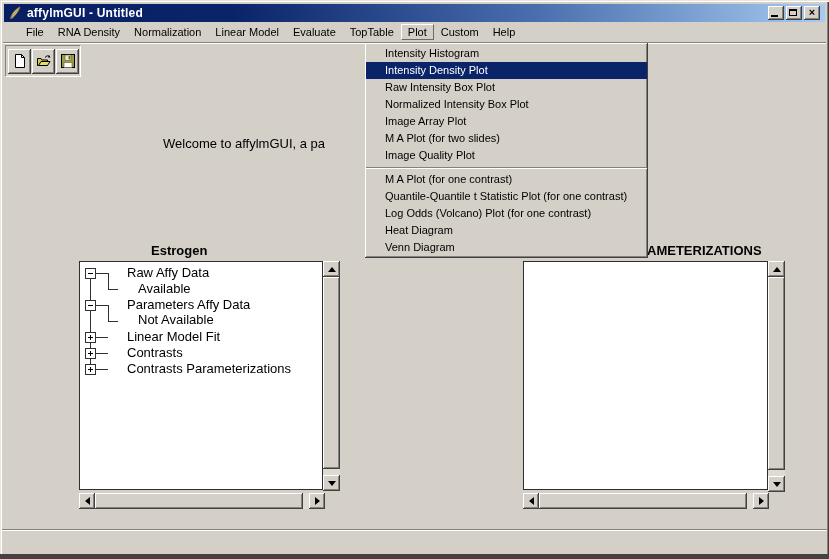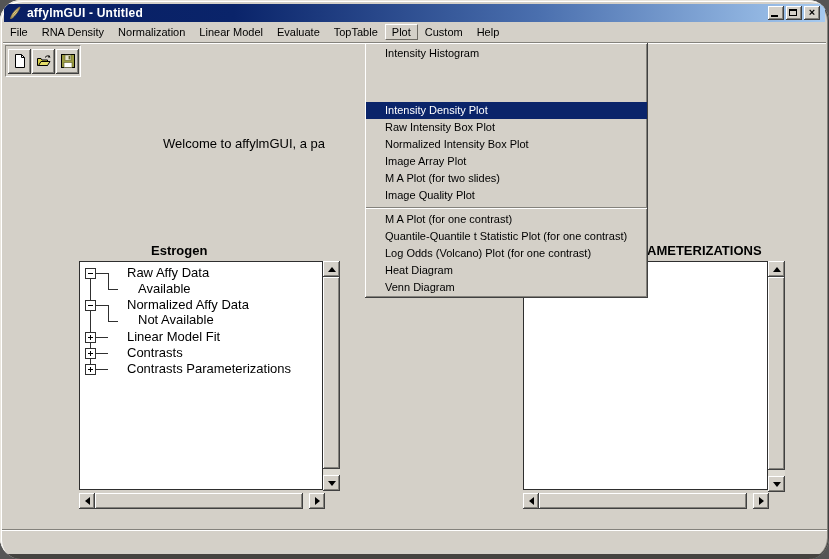--- a/index.html
+++ b/index.html
@@ -2,57 +2,56 @@
 <html style="--window_bg: #D4D0C8; --titlebar_left: #0A246A; --titlebar_right: #A6CAF0; --menu_highlight: #0A246A; --menu_highlight_text: #FFFFFF; --listbox_bg: #FFFFFF;"><head>
 <meta charset="utf-8">
 <style>
   html,body{margin:0;padding:0;background:#555;}
   #screen{
     position:relative;width:829px;height:559px;overflow:hidden;
     background:var(--window_bg,#D4D0C8);
     font-family:"Liberation Sans",sans-serif;color:#000;
     box-shadow:inset 1px 1px 0 #E9E5DD, inset 2px 2px 0 #FFFFFF,
                inset -1px 0 0 #404040, inset -2px 0 0 #84827C;
-    border-radius:21px;
   }
   .abs{position:absolute;}
   
   #titlebar{
     left:4px;top:4px;width:821px;height:18px;
     background:linear-gradient(to right,#081E63 0%,#0A246A 28%,#4A6FAE 65%,#A6CAF0 100%);
     display:flex;align-items:center;
   }
   #title-text{color:#fff;font-size:12px;font-weight:bold;margin-left:5px;letter-spacing:.2px;}
   #app-icon{width:14px;height:14px;margin-left:4px;flex:0 0 auto;}
   #win-controls{position:absolute;right:5px;top:2px;display:flex;}
   .winbtn{width:16px;height:14px;background:#D4D0C8;position:relative;margin-left:2px;
     box-shadow:inset -1px -1px 0 #404040, inset 1px 1px 0 #FFFFFF, inset -2px -2px 0 #84827C;}
   .glyph-min{position:absolute;left:3px;bottom:3px;width:7px;height:2px;background:#000;}
   .glyph-max{position:absolute;left:3px;top:3px;width:8px;height:7px;border:1px solid #000;border-top-width:2px;box-sizing:border-box;}
   .glyph-close{position:absolute;left:0;top:0;width:16px;height:13px;text-align:center;font-size:11px;font-weight:bold;line-height:13px;}
   
-  #menubar{left:3px;top:22px;width:676px;height:20px;display:flex;align-items:center;font-size:11px;padding-left:0;box-sizing:border-box;}
+  #menubar{left:3px;top:22px;width:676px;height:20px;display:flex;align-items:center;font-size:11px;padding-left:16px;box-sizing:border-box;}
   .mb-item{padding:2px 7px;white-space:nowrap;}
   .mb-item.active{border:1px solid;border-color:#FFFFFF #6E6B64 #6E6B64 #FFFFFF;padding:1px 6px;}
   .hgroove{height:1px;border-top:1px solid #84827C;background:#FFFFFF;}
   #menubar-groove{left:3px;top:42px;width:823px;}
   
   #toolbar-frame{left:5px;top:45px;width:76px;height:32px;border:1px solid;border-color:#84827C #FFFFFF #FFFFFF #84827C;display:flex;align-items:center;padding-left:2px;box-sizing:border-box;}
   .tbtn{width:23px;height:25px;background:#D4D0C8;margin-right:1px;display:flex;align-items:center;justify-content:center;
     box-shadow:inset -1px -1px 0 #404040, inset 1px 1px 0 #FFFFFF, inset -2px -2px 0 #84827C;}
   
   #welcome{left:163px;top:136px;font-size:13px;white-space:nowrap;}
   
   #plot-menu{
     left:365px;top:43px;width:283px;z-index:50;background:#D4D0C8;
     padding:2px 0;box-sizing:border-box;font-size:11px;
     box-shadow:inset -1px -1px 0 #404040, inset 1px 1px 0 #FFFFFF, inset -2px -2px 0 #84827C, inset 2px 2px 0 #D4D0C8;
   }
   .menu-item{height:17px;line-height:17px;padding-left:19px;margin:0 1px;white-space:nowrap;}
-  .menu-item.hl{background:var(--menu_highlight,#0A246A);color:var(--menu_highlight_text,#FFFFFF);margin-top:40px;}
+  .menu-item.hl{background:var(--menu_highlight,#0A246A);color:var(--menu_highlight_text,#FFFFFF);}
   .menu-sep{height:1px;border-top:1px solid #84827C;background:#fff;margin:3px 1px 2px 1px;}
   
   .panel-title{font-size:13px;font-weight:bold;white-space:nowrap;}
   .listbox{background:var(--listbox_bg,#FFFFFF);border:1px solid #2E2E2E;box-sizing:border-box;}
   #left-listbox{left:79px;top:261px;width:244px;height:229px;}
   #right-listbox{left:523px;top:261px;width:245px;height:229px;}
   
   .tline{position:absolute;background:#303030;}
   .tbox{position:absolute;width:11px;height:11px;background:#fff;border:1px solid #303030;box-sizing:border-box;}
   .tbox .h{position:absolute;left:2px;top:4px;width:5px;height:1px;background:#000;}
@@ -165,21 +164,21 @@
         <div class="h"></div>
         <div class="v"></div>
       </div>
     <div class="tbox" style="left:5px;top:102px;">
         <div class="h"></div>
         <div class="v"></div>
       </div>
 
     <div class="trow" style="left:47px;top:3px;">Raw Affy Data</div>
     <div class="trow" style="left:58px;top:19px;">Available</div>
-    <div class="trow" style="left:47px;top:35px;">Normalized Affy Data</div>
+    <div class="trow" style="left:47px;top:35px;">Parameters Affy Data</div>
     <div class="trow" style="left:58px;top:50px;">Not Available</div>
     <div class="trow" style="left:47px;top:67px;">Linear Model Fit</div>
     <div class="trow" style="left:47px;top:83px;">Contrasts</div>
     <div class="trow" style="left:47px;top:99px;">Contrasts Parameterizations</div>
   </div>
 
   <div class="abs sb" style="left:323px;top:261px;width:17px;height:230px;">
     <div class="sbtn" style="left:0;top:0;width:17px;height:16px;">
         <div class="ar up"></div>
       </div>

